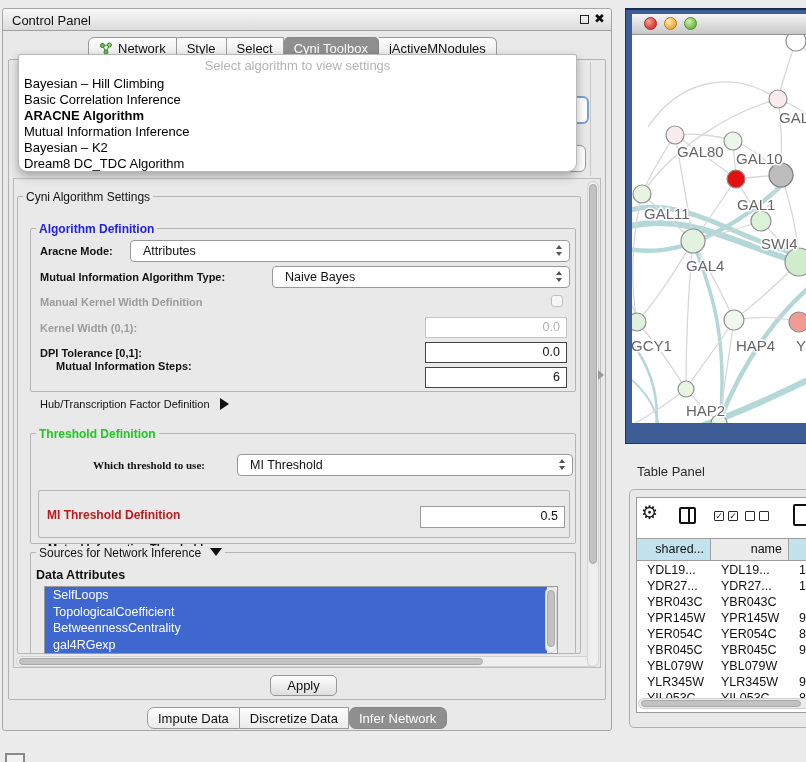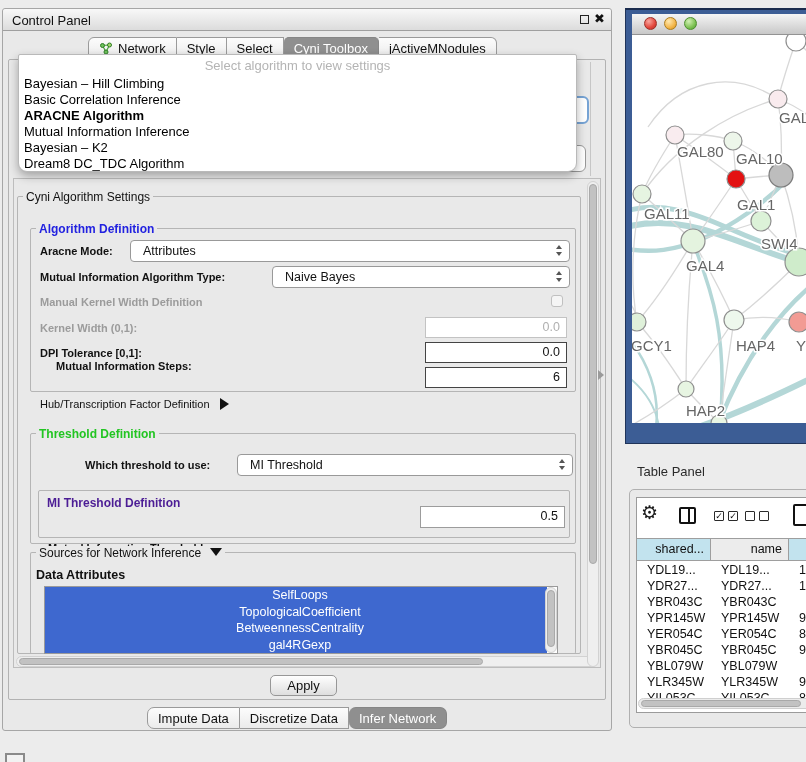--- a/index.html
+++ b/index.html
@@ -68,21 +68,21 @@
   .tinput.dis { color:#b0b0b0; border-color:#c3c3c3; }
   .checkbox { position:absolute; width:12px; height:12px; border:1px solid #c0c0c0;
               border-radius:3px; background:#f5f5f5; }
   .tri-right { display:inline-block; width:0; height:0; border-top:6px solid transparent;
                border-bottom:6px solid transparent; border-left:9px solid #111; margin-left:10px; }
   .tri-down { display:inline-block; width:0; height:0; border-left:6px solid transparent;
               border-right:6px solid transparent; border-top:8px solid #111; margin-left:6px; vertical-align:1px; }
   #hub-row { left:40px; top:398px; font-size:11px; display:flex; align-items:center; }
 
   #attr-list { left:44px; top:586px; width:514px; height:68px; background:#fff;
-               border:1px solid #9a9a9a; overflow:hidden;text-align:center; }
+               border:1px solid #9a9a9a; overflow:hidden; }
   .attr-item { height:16.5px; line-height:16.5px; font-size:12.5px; color:#fff;
                background:#3e68cf; width:502px; padding-left:8px; }
   .vsb-track { position:absolute; background:#efefef; border:1px solid #d2d2d2; border-radius:6px; }
   .sb-thumb { position:absolute; background:#c2c2c2; border:1px solid #a9a9a9; border-radius:5px; }
 
   #apply-btn { left:270px; top:675px; width:67px; height:21px; border:1px solid #979797;
                border-radius:5px; background:linear-gradient(#fefefe,#dedede);
                font-size:13px; text-align:center; line-height:19px; }
 
   #grip { left:598px; top:370px; width:0; height:0; border-top:5px solid transparent;
@@ -219,31 +219,31 @@
 <div class="abs tinput strong" style="left:425px;top:367px;width:142px;">6</div>
 
 <div class="abs" id="hub-row">
   <span>Hub/Transcription Factor Definition</span>
   <span class="tri-right"></span>
 </div>
 
 <div class="abs fieldset" style="left:30px;top:433px;width:546px;height:111px;"></div>
 <div class="abs legend" style="left:36px;top:427px;color:#22c522;font-weight:bold;">Threshold Definition</div>
 
-<div class="abs lbl" style="left:85px;top:459px;">Which threshold to use:</div>
+<div class="abs lbl" style="left:93px;top:459px;font-family:Liberation Serif, serif;">Which threshold to use:</div>
 <div class="abs combo" style="left:237px;top:454px;width:336px;">
   <span>MI Threshold</span>
   <span class="spin">
       <i class="u"></i>
       <i class="d"></i>
     </span>
 </div>
 
 <div class="abs fieldset" style="left:38px;top:490px;width:532px;height:48px;"></div>
-<div class="abs legend" style="left:44px;top:496px;color:#4c1d95;font-weight:bold;">MI Threshold Definition</div>
+<div class="abs legend" style="left:44px;top:508px;color:#b91c1c;font-weight:bold;">MI Threshold Definition</div>
 
 <div class="abs lbl" style="left:48px;top:542px;">Mutual Information Threshold:</div>
 <div class="abs tinput" style="left:420px;top:506px;width:145px;height:22px;">0.5</div>
 
 <div class="abs fieldset" style="left:30px;top:552px;width:546px;height:102px;border-bottom:none;"></div>
 <div class="abs legend" style="left:36px;top:546px;">
   <span>Sources for Network Inference</span>
   <span class="tri-down"></span>
 </div>
 <div class="abs lbl" style="left:36px;top:568px;font-size:12.5px;">Data Attributes</div>

